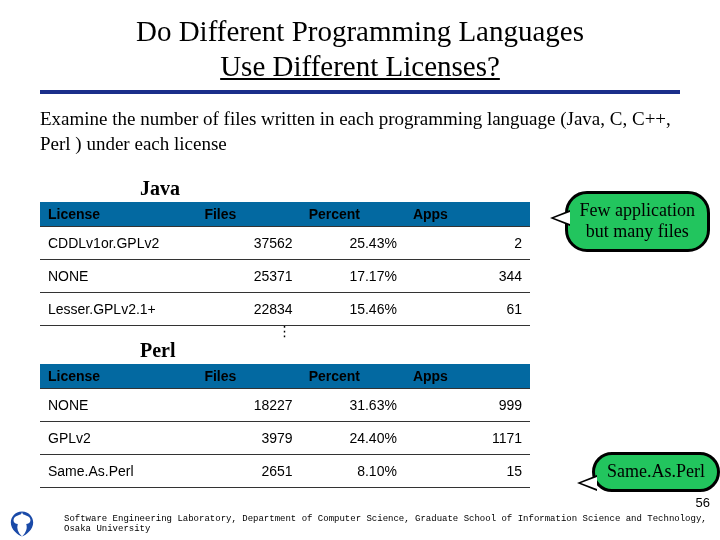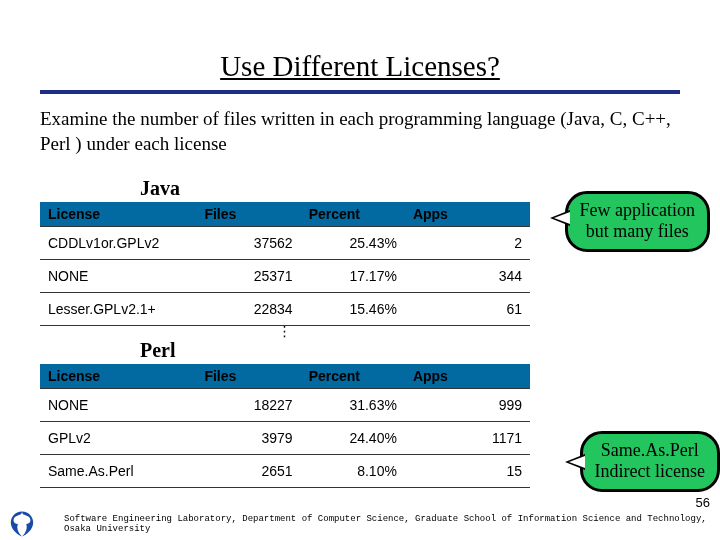--- a/index.html
+++ b/index.html
@@ -100,21 +100,21 @@
   .logo {
     position: absolute; left: 8px; bottom: 2px;
     width: 28px; height: 28px;
   }
 </style>
 </head>
 <body>
 
 <div class="title-wrap">
   <h1>
-    <br>
+    <span>Do Different Programming Languages</span><br>
     <u>Use Different Licenses?</u>
   </h1>
 </div>
 
 <p class="desc">Examine the number of files written in each programming language (Java, C, C++, Perl ) under each license</p>
 
 <div class="content">
 
   <div class="table-label" style="margin-left:100px;margin-top:20px;">Java</div>
   <table>
@@ -184,21 +184,20 @@
 
   <div class="callout callout1">
     <div class="tail"></div>
     <span>Few application</span><br>
     <span>but many files</span>
   </div>
 
   <div class="callout callout2">
     <div class="tail"></div>
     <span>Same.As.Perl</span><br>
-    <span>Indirect license</span>
   </div>
 
 </div>
 
 <div class="pagenum">56</div>
 
 <svg class="logo" viewBox="0 0 40 40">
   <path d="M20 2 C10 2 4 10 4 18 C4 28 14 36 20 38 C14 32 12 26 14 20 C8 20 6 14 10 10 C14 6 20 8 20 2 Z
            M20 2 C30 2 36 10 36 18 C36 28 26 36 20 38 C26 32 28 26 26 20 C32 20 34 14 30 10 C26 6 20 8 20 2 Z" fill="#1a4aa8"></path>
 </svg>

